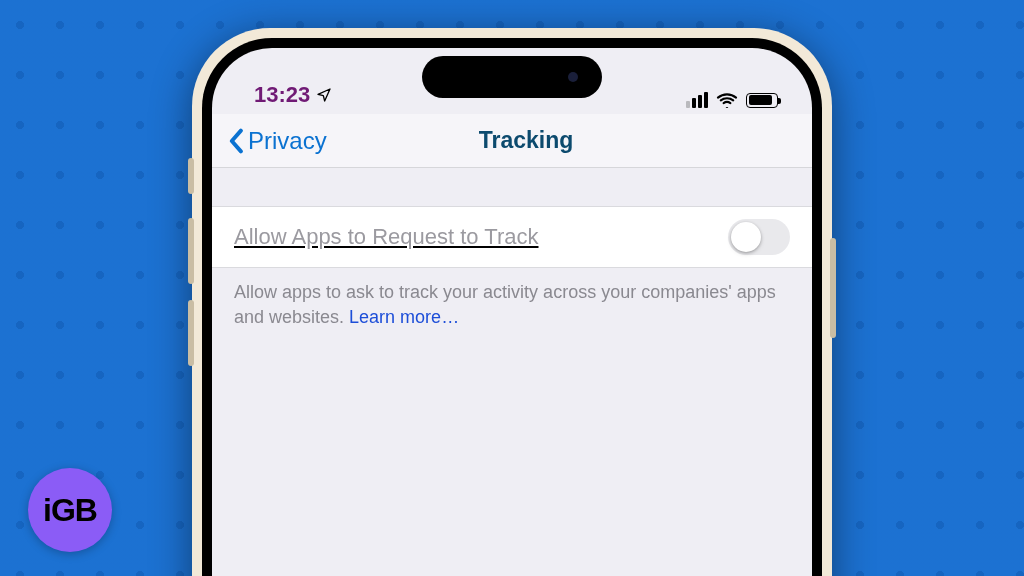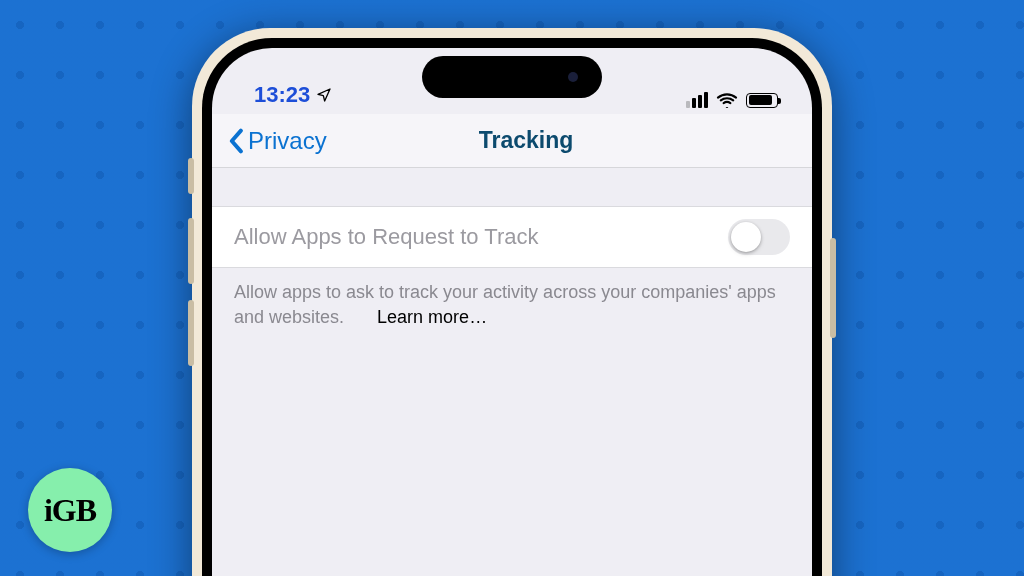--- a/index.html
+++ b/index.html
@@ -19,24 +19,23 @@
       linear-gradient(rgba(0,50,120,.35) 0 0);
     background-size:40px 50px, 6px 30px;
     background-position:0 0, 17px 10px;
     background-repeat:repeat, repeat;
     opacity:.6;
   }
   
   .badge{
     position:absolute;left:28px;bottom:24px;
     width:84px;height:84px;border-radius:50%;
-    background:#86efac;display:flex;align-items:center;justify-content:center;
+    background:#8b5cf6;display:flex;align-items:center;justify-content:center;
     font-weight:800;font-size:32px;letter-spacing:-1px;color:#000;
     box-shadow:0 2px 10px rgba(0,0,0,.25);
-    font-family:Liberation Serif, serif;
   }
   
   .phone{
     position:absolute;left:50%;transform:translateX(-50%);
     top:28px;
     width:640px;height:750px;
     background:#f2e9d8;
     border-radius:78px;
     padding:10px;
     box-shadow:0 8px 40px rgba(0,0,0,.45);
@@ -69,21 +68,21 @@
   .btn-l2{top:190px;height:66px;}
   .btn-l3{top:272px;height:66px;}
   .btn-right{position:absolute;right:-4px;top:210px;width:6px;height:100px;background:#c9bda4;border-radius:3px;}
 
   
   .status{
     height:66px;padding:0 34px 0 42px;
     display:flex;align-items:flex-end;justify-content:space-between;
     padding-bottom:6px;
   }
-  .status-left{display:flex;align-items:center;gap:6px;font-size:22px;font-weight:700;color:#1d4ed8;}
+  .status-left{display:flex;align-items:center;gap:6px;font-size:22px;font-weight:700;color:#701a75;}
   .status-right{display:flex;align-items:center;gap:8px;}
   .bars{display:flex;align-items:flex-end;gap:2px;}
   .bars span{width:4px;background:#000;border-radius:1px;}
   .bars span.dim{background:#b9b9bd;}
   .b1{height:7px}.b2{height:10px}.b3{height:13px}.b4{height:16px}
   .wifi{width:22px;height:16px;position:relative;}
   .battery{width:32px;height:15px;border:1.5px solid #000;border-radius:4px;position:relative;}
   .battery::after{content:"";position:absolute;right:-4px;top:4px;width:3px;height:6px;background:#000;border-radius:0 2px 2px 0;}
   .battery-fill{position:absolute;left:1.5px;top:1.5px;bottom:1.5px;width:78%;background:#000;border-radius:2px;}
 
@@ -103,35 +102,36 @@
 
   .spacer{height:38px;background:#efeef4;}
 
   
   .row{
     background:#fff;height:62px;
     display:flex;align-items:center;justify-content:space-between;
     padding:0 22px;
     border-top:1px solid #dadade;
     border-bottom:1px solid #dadade;
+    text-decoration:underline;
   }
   .row-label{color:#9b9aa0;font-size:22px;}
   .toggle{
     width:62px;height:36px;border-radius:18px;background:#e9e9ec;
     position:relative;
   }
   .toggle-knob{
     position:absolute;left:3px;top:3px;width:30px;height:30px;border-radius:50%;
     background:#fff;box-shadow:0 1px 3px rgba(0,0,0,.25),0 2px 5px rgba(0,0,0,.12);
   }
 
   .footer{
     padding:12px 22px;color:#8a8990;font-size:18px;line-height:1.4;
   }
-  .footer a{color:#000000;text-decoration:none;margin-left:28px;}
+  .footer a{color:#1d4ed8;text-decoration:none;}
 </style>
 </head>
 <body>
 
 <div class="bg-pattern"></div>
 
 <div class="badge">
   <span>iGB</span>
 </div>
 

